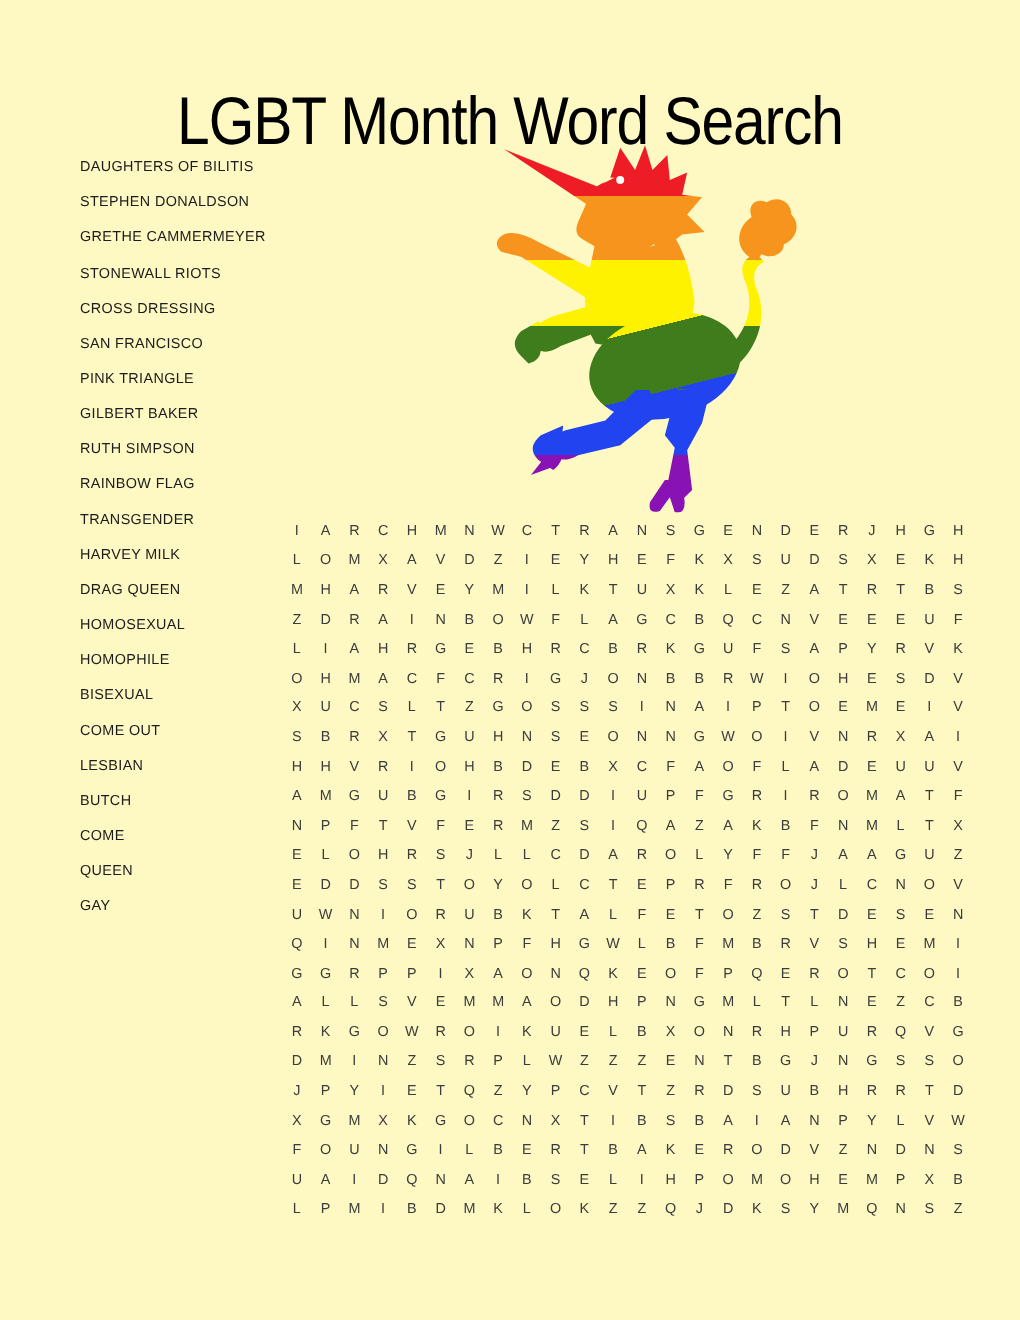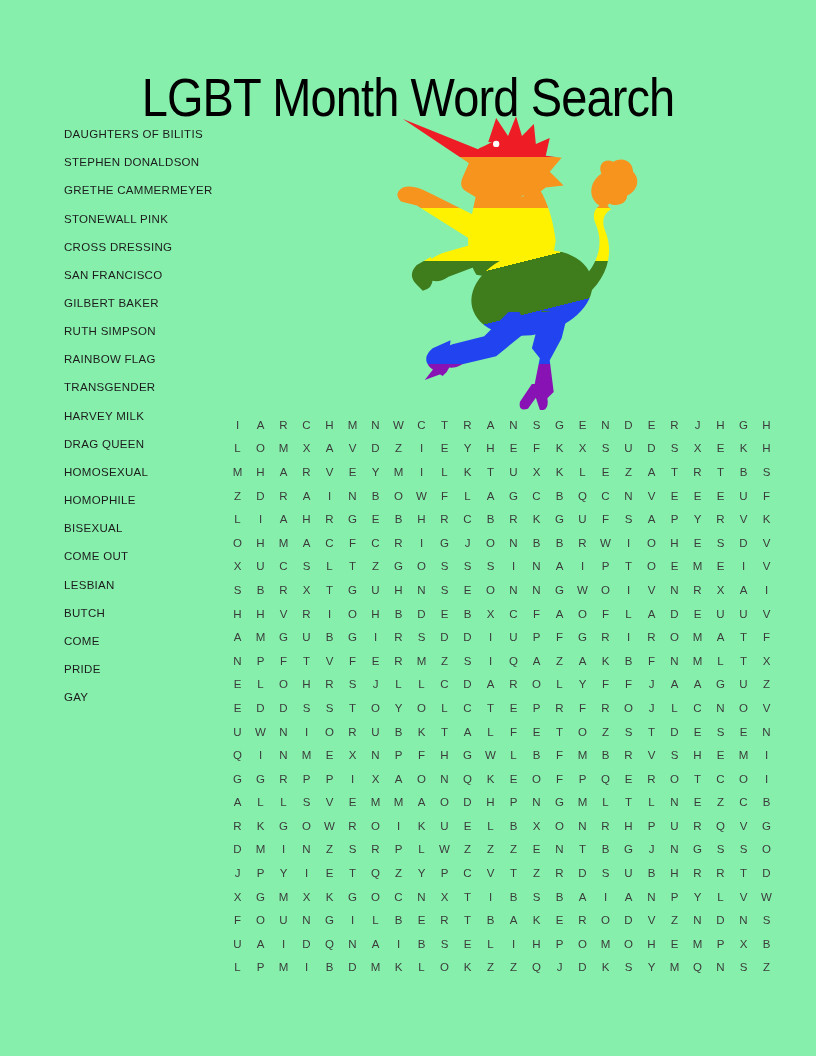--- a/index.html
+++ b/index.html
@@ -1,17 +1,17 @@
 <!DOCTYPE html>
 <html><head>
 <meta charset="utf-8">
 <style>
   html,body{margin:0;padding:0;background:#fff;}
   .page{
-    position:relative;width:816px;height:1056px;background:#86efac;overflow:hidden;
+    position:relative;width:816px;height:1056px;background:#fef9c3;overflow:hidden;
     font-family:"Liberation Sans","DejaVu Sans",sans-serif;
   }
   .title{
     position:absolute;top:30px;left:0;width:816px;height:62px;line-height:62px;
     text-align:center;font-size:54px;font-weight:400;color:#000;
     letter-spacing:-1px;transform:scaleX(0.87);transform-origin:50% 50%;
     white-space:nowrap;
   }
   .word-list{
     position:absolute;left:48px;top:104px;margin:16px;padding:0;list-style:none;text-align:right;
@@ -37,37 +37,38 @@
 <body>
 
 <div class="page">
 
   <h1 class="title">LGBT Month Word Search</h1>
 
   <ul class="word-list" id="word-list">
       <li>DAUGHTERS OF BILITIS</li>
       <li>STEPHEN DONALDSON</li>
       <li>GRETHE CAMMERMEYER</li>
-      <li>STONEWALL PINK</li>
+      <li>STONEWALL RIOTS</li>
       <li>CROSS DRESSING</li>
       <li>SAN FRANCISCO</li>
+      <li>PINK TRIANGLE</li>
       <li>GILBERT BAKER</li>
       <li>RUTH SIMPSON</li>
       <li>RAINBOW FLAG</li>
       <li>TRANSGENDER</li>
       <li>HARVEY MILK</li>
       <li>DRAG QUEEN</li>
       <li>HOMOSEXUAL</li>
       <li>HOMOPHILE</li>
       <li>BISEXUAL</li>
       <li>COME OUT</li>
       <li>LESBIAN</li>
       <li>BUTCH</li>
       <li>COME</li>
-      <li>PRIDE</li>
+      <li>QUEEN</li>
       <li>GAY</li>
     </ul>
 
   <svg class="unicorn" viewBox="0 0 250 310" xmlns="http://www.w3.org/2000/svg" aria-hidden="true">
     <defs>
       <linearGradient id="rb" x1="0" y1="0" x2="0" y2="310" gradientUnits="userSpaceOnUse">
         <stop offset="0" stop-color="#ee1c25"></stop>
         <stop offset="0.177" stop-color="#ee1c25"></stop>
         <stop offset="0.177" stop-color="#f7941d"></stop>
         <stop offset="0.344" stop-color="#f7941d"></stop>

